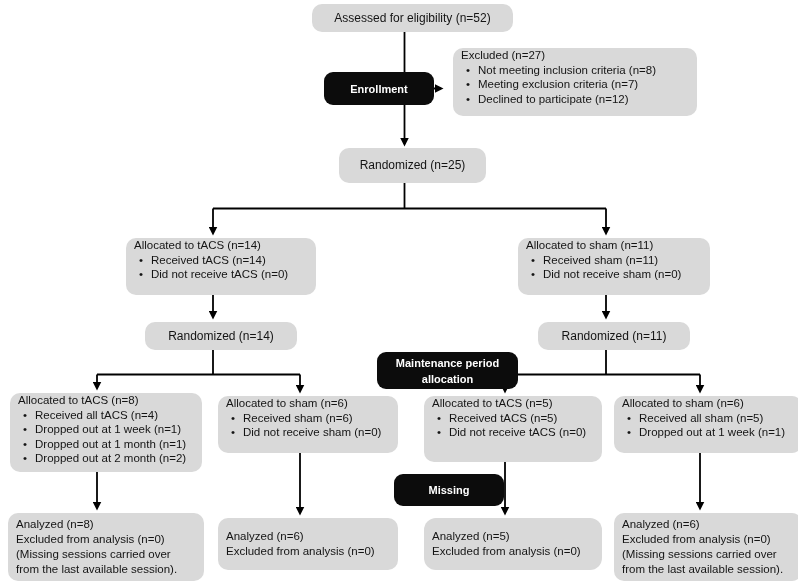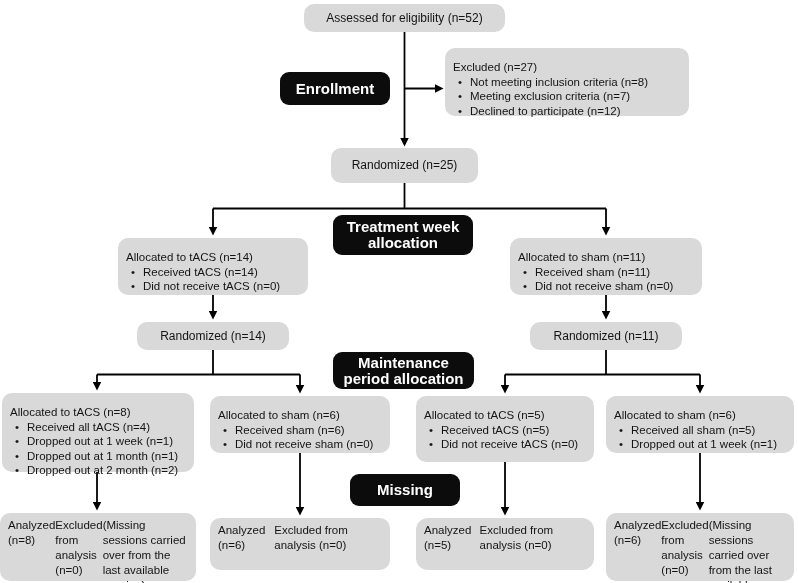--- a/index.html
+++ b/index.html
@@ -23,61 +23,64 @@
   }
   .box {
     position: absolute;
     background: #d9d9d9;
     border-radius: 10px;
     color: #141414;
     font-size: 11.5px;
     line-height: 14.5px;
     z-index: 2;
     box-sizing: border-box;
+    margin-left: 8px;
   }
   .box.center {
     display: flex;
     align-items: center;
     justify-content: center;
     text-align: center;
     font-size: 12px;
   }
-  .box.list { padding: 12px 8px; }
+  .box.list { padding: 0 8px; }
   .box.lines {
     padding: 5px 8px;
     display: flex;
+    flex-direction: column;
     justify-content: center;
     line-height: 15px;
   }
   .bullet {
     position: relative;
     padding-left: 17px;
     white-space: nowrap;
   }
   .bullet::before {
     content: "\2022";
     position: absolute;
     left: 5px;
   }
   .node-title { white-space: nowrap; }
   .stage {
     position: absolute;
     background: #0c0c0c;
     color: #ffffff;
     border-radius: 9px;
     font-weight: bold;
-    font-size: 15px;
+    font-size: 11px;
     line-height: 16px;
     display: flex;
     align-items: center;
     justify-content: center;
     text-align: center;
     z-index: 3;
     box-sizing: border-box;
     padding: 2px 5px;
+    margin-left: 44px;
   }
 </style>
 </head>
 <body>
 
 <div class="canvas">
 
   <svg class="connectors" viewBox="0 0 798 583" xmlns="http://www.w3.org/2000/svg">
     <defs>
       <marker id="arrow" markerWidth="9" markerHeight="9" refX="6.5" refY="4.5" orient="auto" markerUnits="userSpaceOnUse">
@@ -127,23 +130,20 @@
   </div>
 
   <div class="stage" style="left:280px; top:72px; width:110px; height:33px;">
     <span>Enrollment</span>
   </div>
 
   <div class="box center" style="left:331px; top:148px; width:147px; height:35px;">
     <span>Randomized (n=25)</span>
   </div>
 
-  <div class="stage" style="left:333px; top:215px; width:140px; height:40px;">
-    <span>Treatment week allocation</span>
-  </div>
 
   <div class="box list" style="left:118px; top:238px; width:190px; height:57px;">
     <div class="node-title">Allocated to tACS (n=14)</div>
     <div class="bullet">Received tACS (n=14)</div>
     <div class="bullet">Did not receive tACS (n=0)</div>
   </div>
 
   <div class="box list" style="left:510px; top:238px; width:192px; height:57px;">
     <div class="node-title">Allocated to sham (n=11)</div>
     <div class="bullet">Received sham (n=11)</div>

